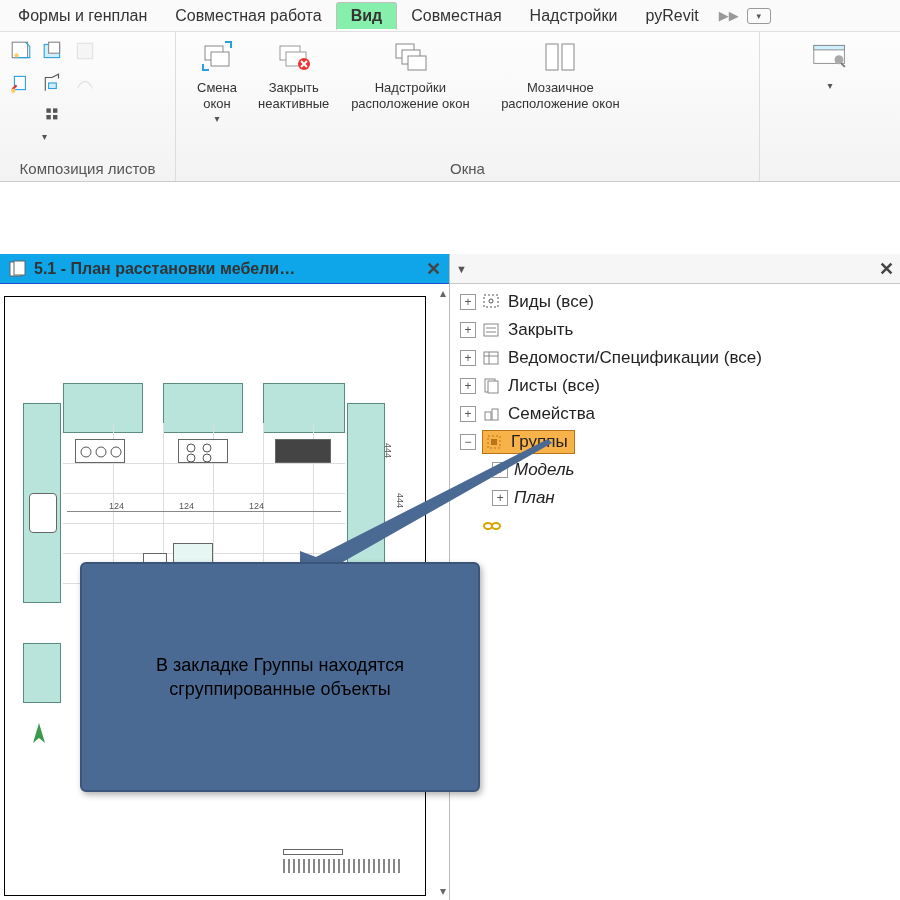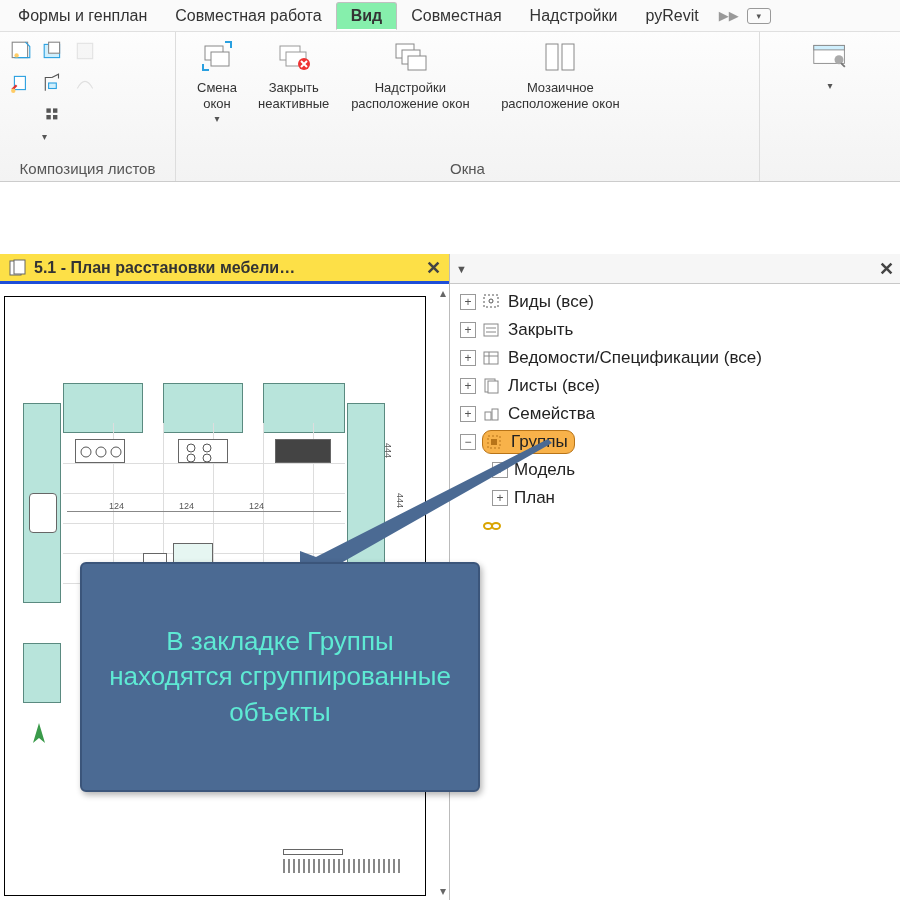--- a/index.html
+++ b/index.html
@@ -20,21 +20,21 @@
   .big-btn { display: flex; flex-direction: column; align-items: center; justify-content: flex-start; padding: 4px 6px; min-width: 70px; }
   .big-btn .icon { width: 36px; height: 36px; margin-bottom: 4px; }
   .big-btn .label { font-size: 13px; text-align: center; color: #333; line-height: 1.25; }
   .small-grid { display: grid; grid-template-columns: repeat(3, 28px); grid-auto-rows: 28px; gap: 4px; padding: 4px; }
   .small-grid .sicon { width: 22px; height: 22px; }
   .chev { font-size: 10px; color: #555; }
 
   
   .workspace { position: absolute; top: 254px; left: 0; right: 0; bottom: 0; display: flex; }
   .view-pane { width: 450px; display: flex; flex-direction: column; border-right: 1px solid #bbb; background: #fff; }
-  .view-tab { height: 30px; display: flex; align-items: center; background: #fde047; border-bottom: 3px solid #1d4ed8; padding: 0 8px; font-size: 16px; color: #333; }
+  .view-tab { height: 30px; display: flex; align-items: center; background: #0ea5e9; border-bottom: 1px solid #1d4ed8; padding: 0 8px; font-size: 16px; color: #333; }
   .view-tab .doc-icon { margin-right: 8px; }
   .view-tab .close { margin-left: auto; font-size: 18px; font-weight: bold; color: #444; cursor: pointer; }
   .view-area { position: relative; flex:1; overflow: hidden; background:#fff; }
   .scroll-up { position:absolute; top:2px; right:3px; font-size:12px; color:#666; }
   .scroll-down { position:absolute; bottom:2px; right:3px; font-size:12px; color:#666; }
   .drawing { position:absolute; top:12px; left:4px; width:422px; height:600px; border:1px solid #000; background:#fff; }
   .plan { position:absolute; top:46px; left:18px; width:362px; height:510px; }
   .wall { position:absolute; background:#b8e4db; border:1px solid #5a8a80; }
   .dim { position:absolute; font-size:9px; color:#555; }
   .dim-line { position:absolute; border-top:1px solid #888; }
@@ -46,25 +46,25 @@
   .browser-pane { flex:1; display:flex; flex-direction:column; background:#fff; }
   .browser-header { height:30px; display:flex; align-items:center; padding:0 6px; font-size:16px; color:#333; border-bottom:1px solid #c8c8c8; background:#f6f6f6; }
   .browser-header .close { margin-left:auto; font-size:18px; font-weight:bold; color:#444; cursor:pointer; }
   .browser-header .drop { margin-right:10px; font-size:11px; color:#555; }
   .tree { padding: 4px 4px; font-size:17px; color:#222; }
   .tree-row { display:flex; align-items:center; height:28px; white-space:nowrap; }
   .tree-row .exp { width:16px; height:16px; border:1px solid #999; display:flex; align-items:center; justify-content:center; font-size:12px; color:#555; margin-right:6px; line-height:1; }
   .tree-row .exp.blank { border:none; }
   .tree-row .ticon { width:20px; height:18px; margin-right:6px; display:inline-flex; align-items:center; justify-content:center; }
   .tree-row.level1 { padding-left: 6px; }
-  .tree-row.level2 { padding-left: 38px; }
-  .tree-row.highlight .label-wrap { background:#f8b24a; border:1px solid #b87418; padding:1px 6px 1px 2px; border-radius:9px; display:inline-flex; align-items:center; }
-
-  
-  .callout { position:absolute; left:80px; top:562px; width:400px; height:230px; background:#4b6a93; border:2px solid #3b557a; border-radius:6px; box-shadow:2px 3px 6px rgba(0,0,0,0.3); color:#5eead4; display:flex; align-items:center; justify-content:center; text-align:center; font-size:26px; line-height:1.35; padding:20px; }
+  .tree-row.level2 { padding-left: 38px; font-style: italic; }
+  .tree-row.highlight .label-wrap { background:#f8b24a; border:1px solid #b87418; padding:1px 6px 1px 2px; border-radius:0; display:inline-flex; align-items:center; }
+
+  
+  .callout { position:absolute; left:80px; top:562px; width:400px; height:230px; background:#4b6a93; border:2px solid #3b557a; border-radius:6px; box-shadow:2px 3px 6px rgba(0,0,0,0.3); color:#000000; display:flex; align-items:center; justify-content:center; text-align:center; font-size:18px; line-height:1.35; padding:20px; }
 
   svg { display:block; }
 </style>
 </head>
 <body>
 
 <div class="ribbon-tabs">
   <div class="ribbon-tab">Формы и генплан</div>
   <div class="ribbon-tab">Совместная работа</div>
   <div class="ribbon-tab active">Вид</div>

